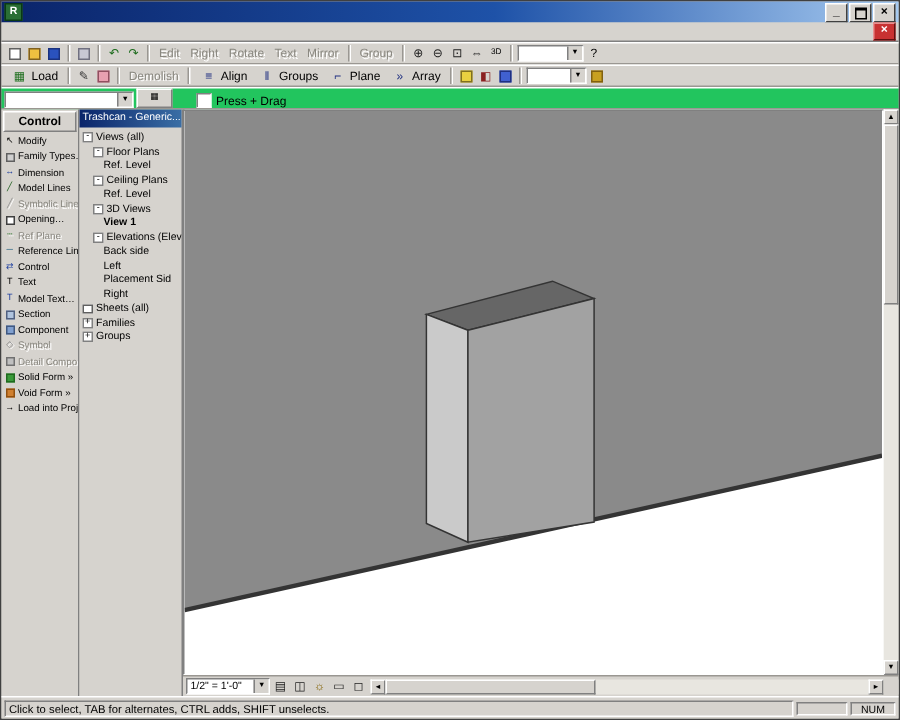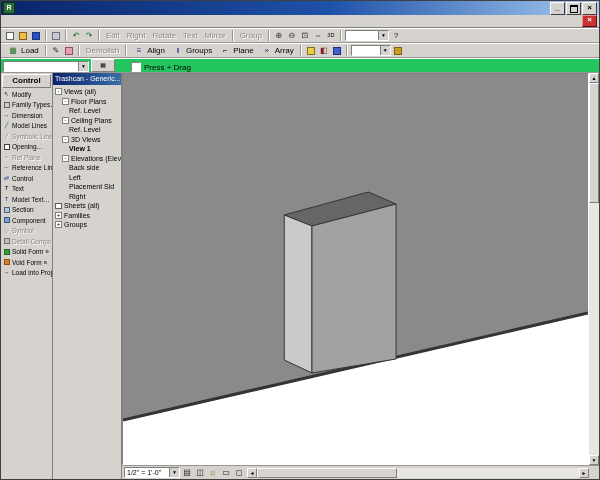--- a/index.html
+++ b/index.html
@@ -394,14 +394,19 @@
           <span class="scr-track-h">
               <span class="scr-thumb-h" style="display:block;height:100%"></span>
             </span>
           <span class="scr-btn">►</span>
         </div>
         <div class="corner"></div>
       </div>
     </div>
   </div>
 
+  <div class="statusbar">
+    <div class="sb-msg">Click to select, TAB for alternates, CTRL adds, SHIFT unselects.</div>
+    <div class="sb-panel"></div>
+    <div class="sb-panel sb-num">NUM</div>
+  </div>
 
 </div>
 
 </body></html>

